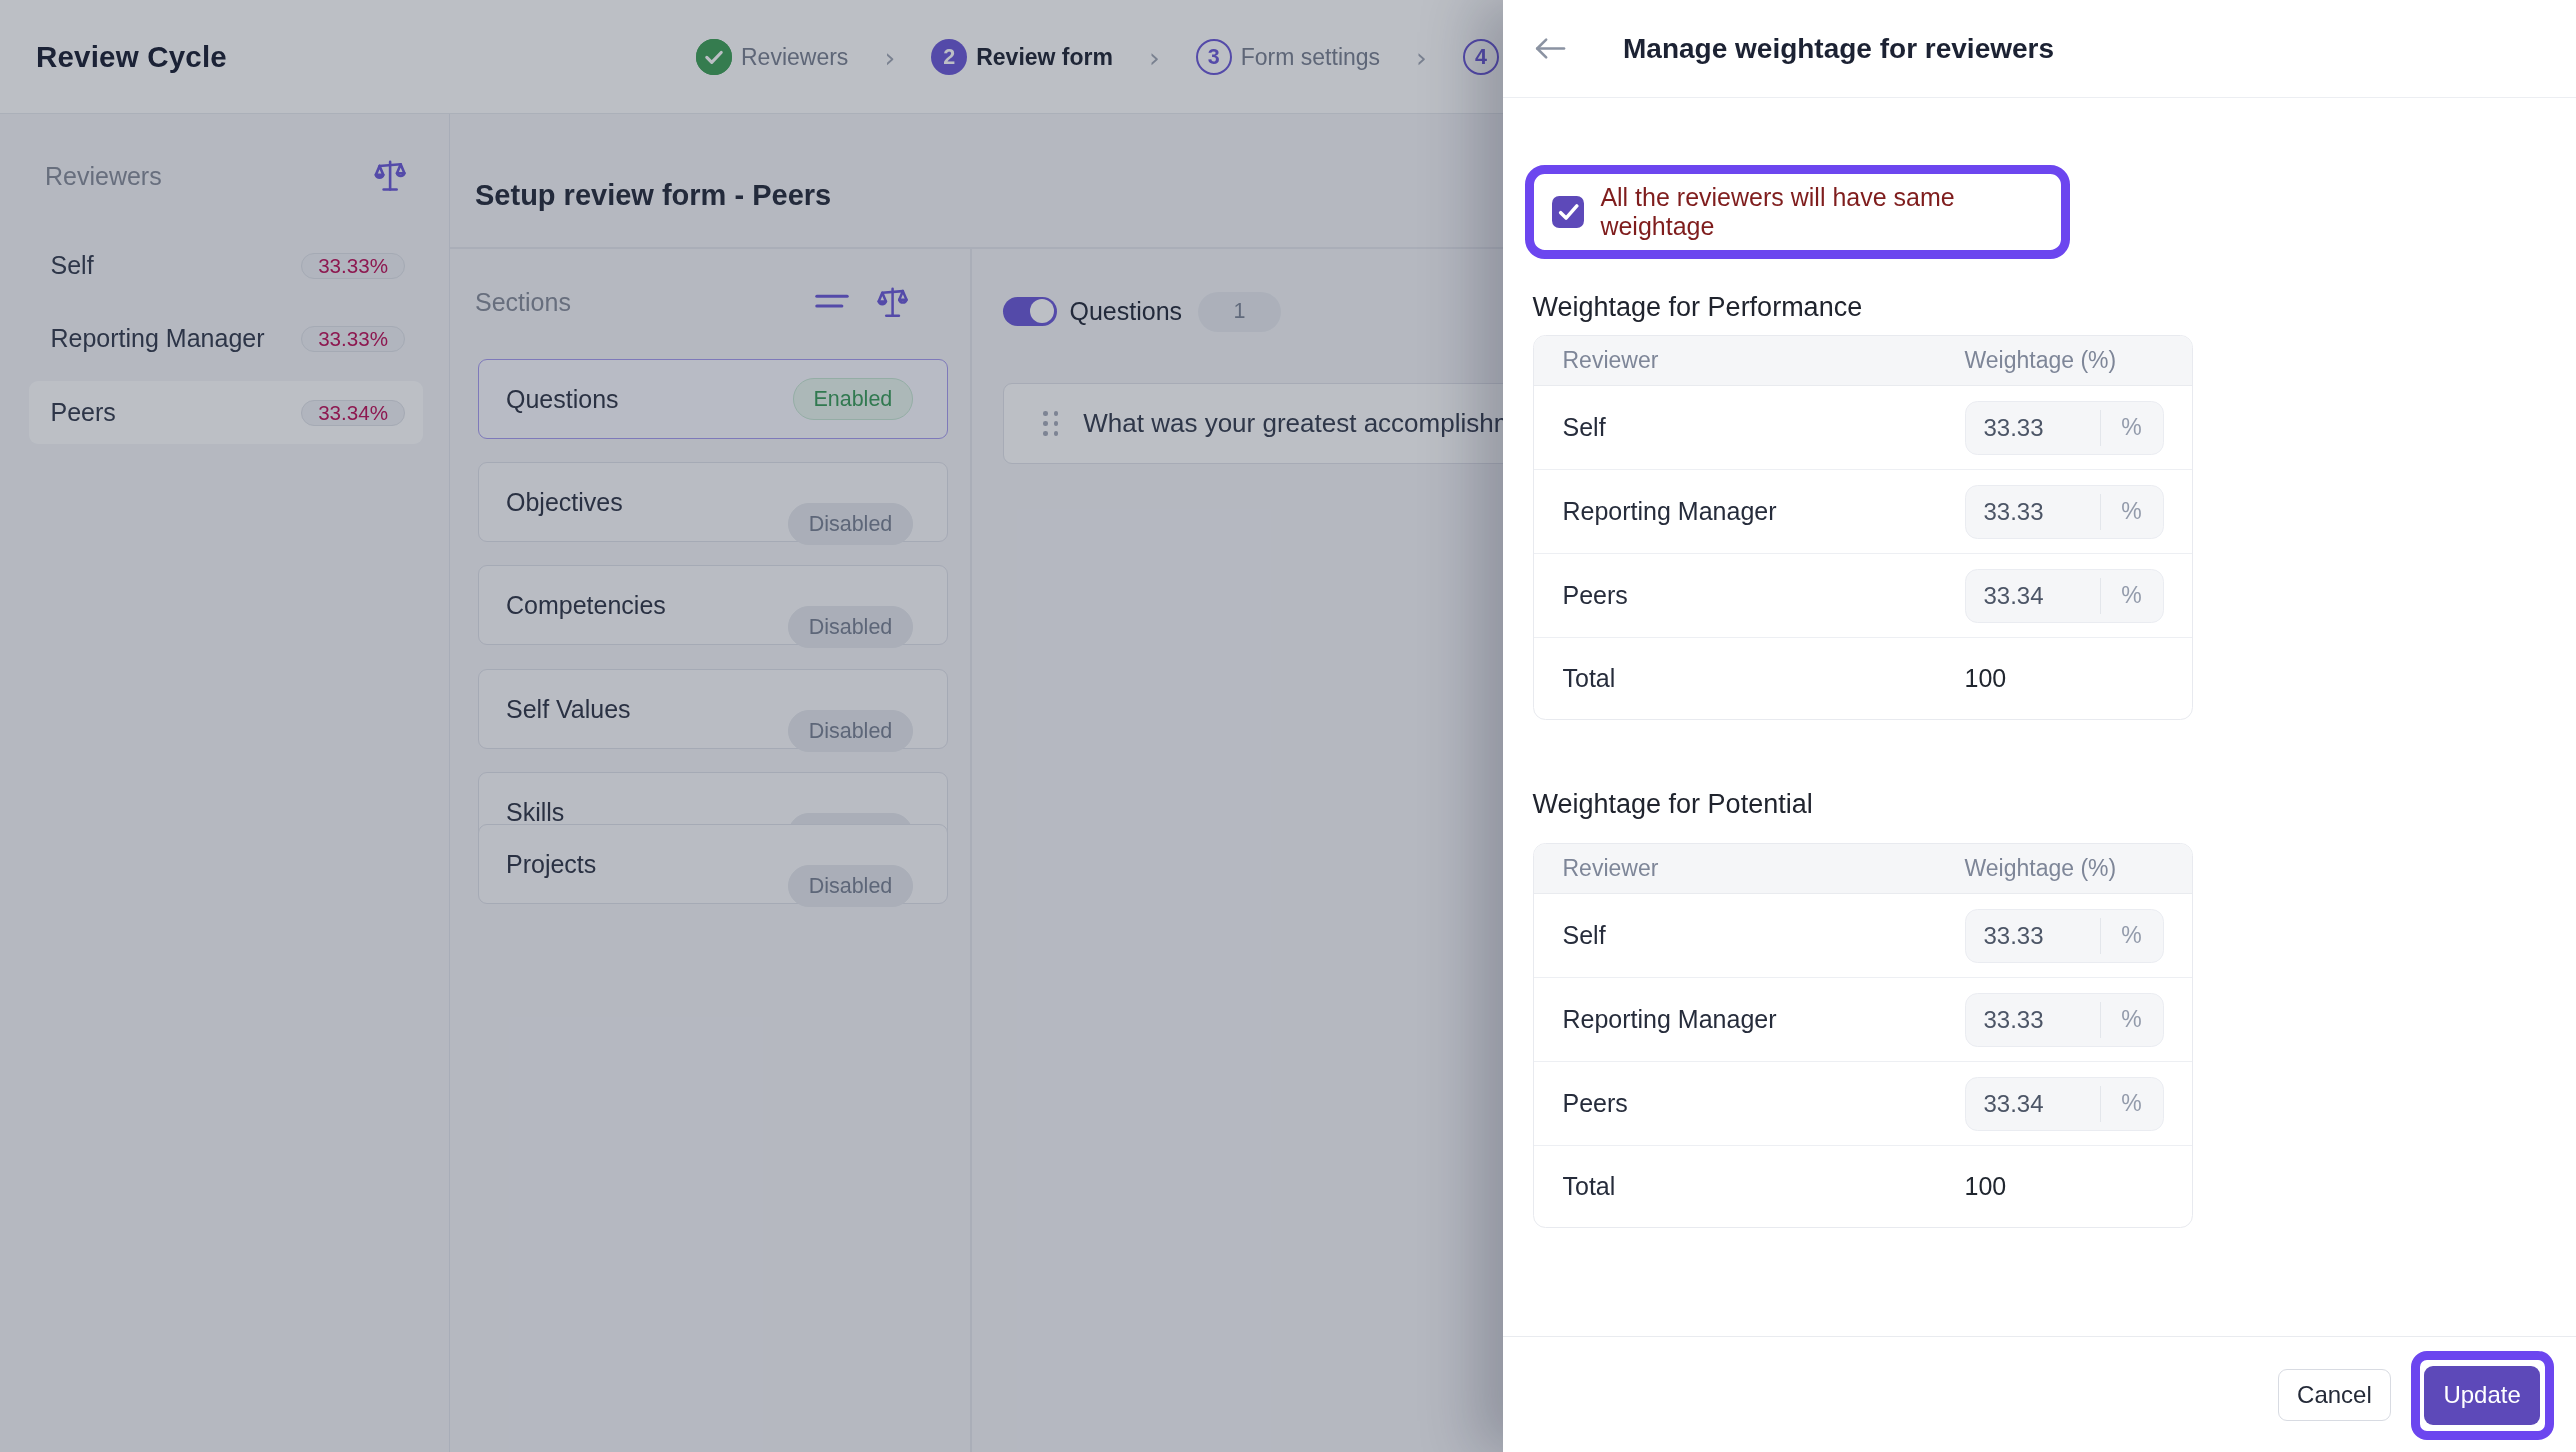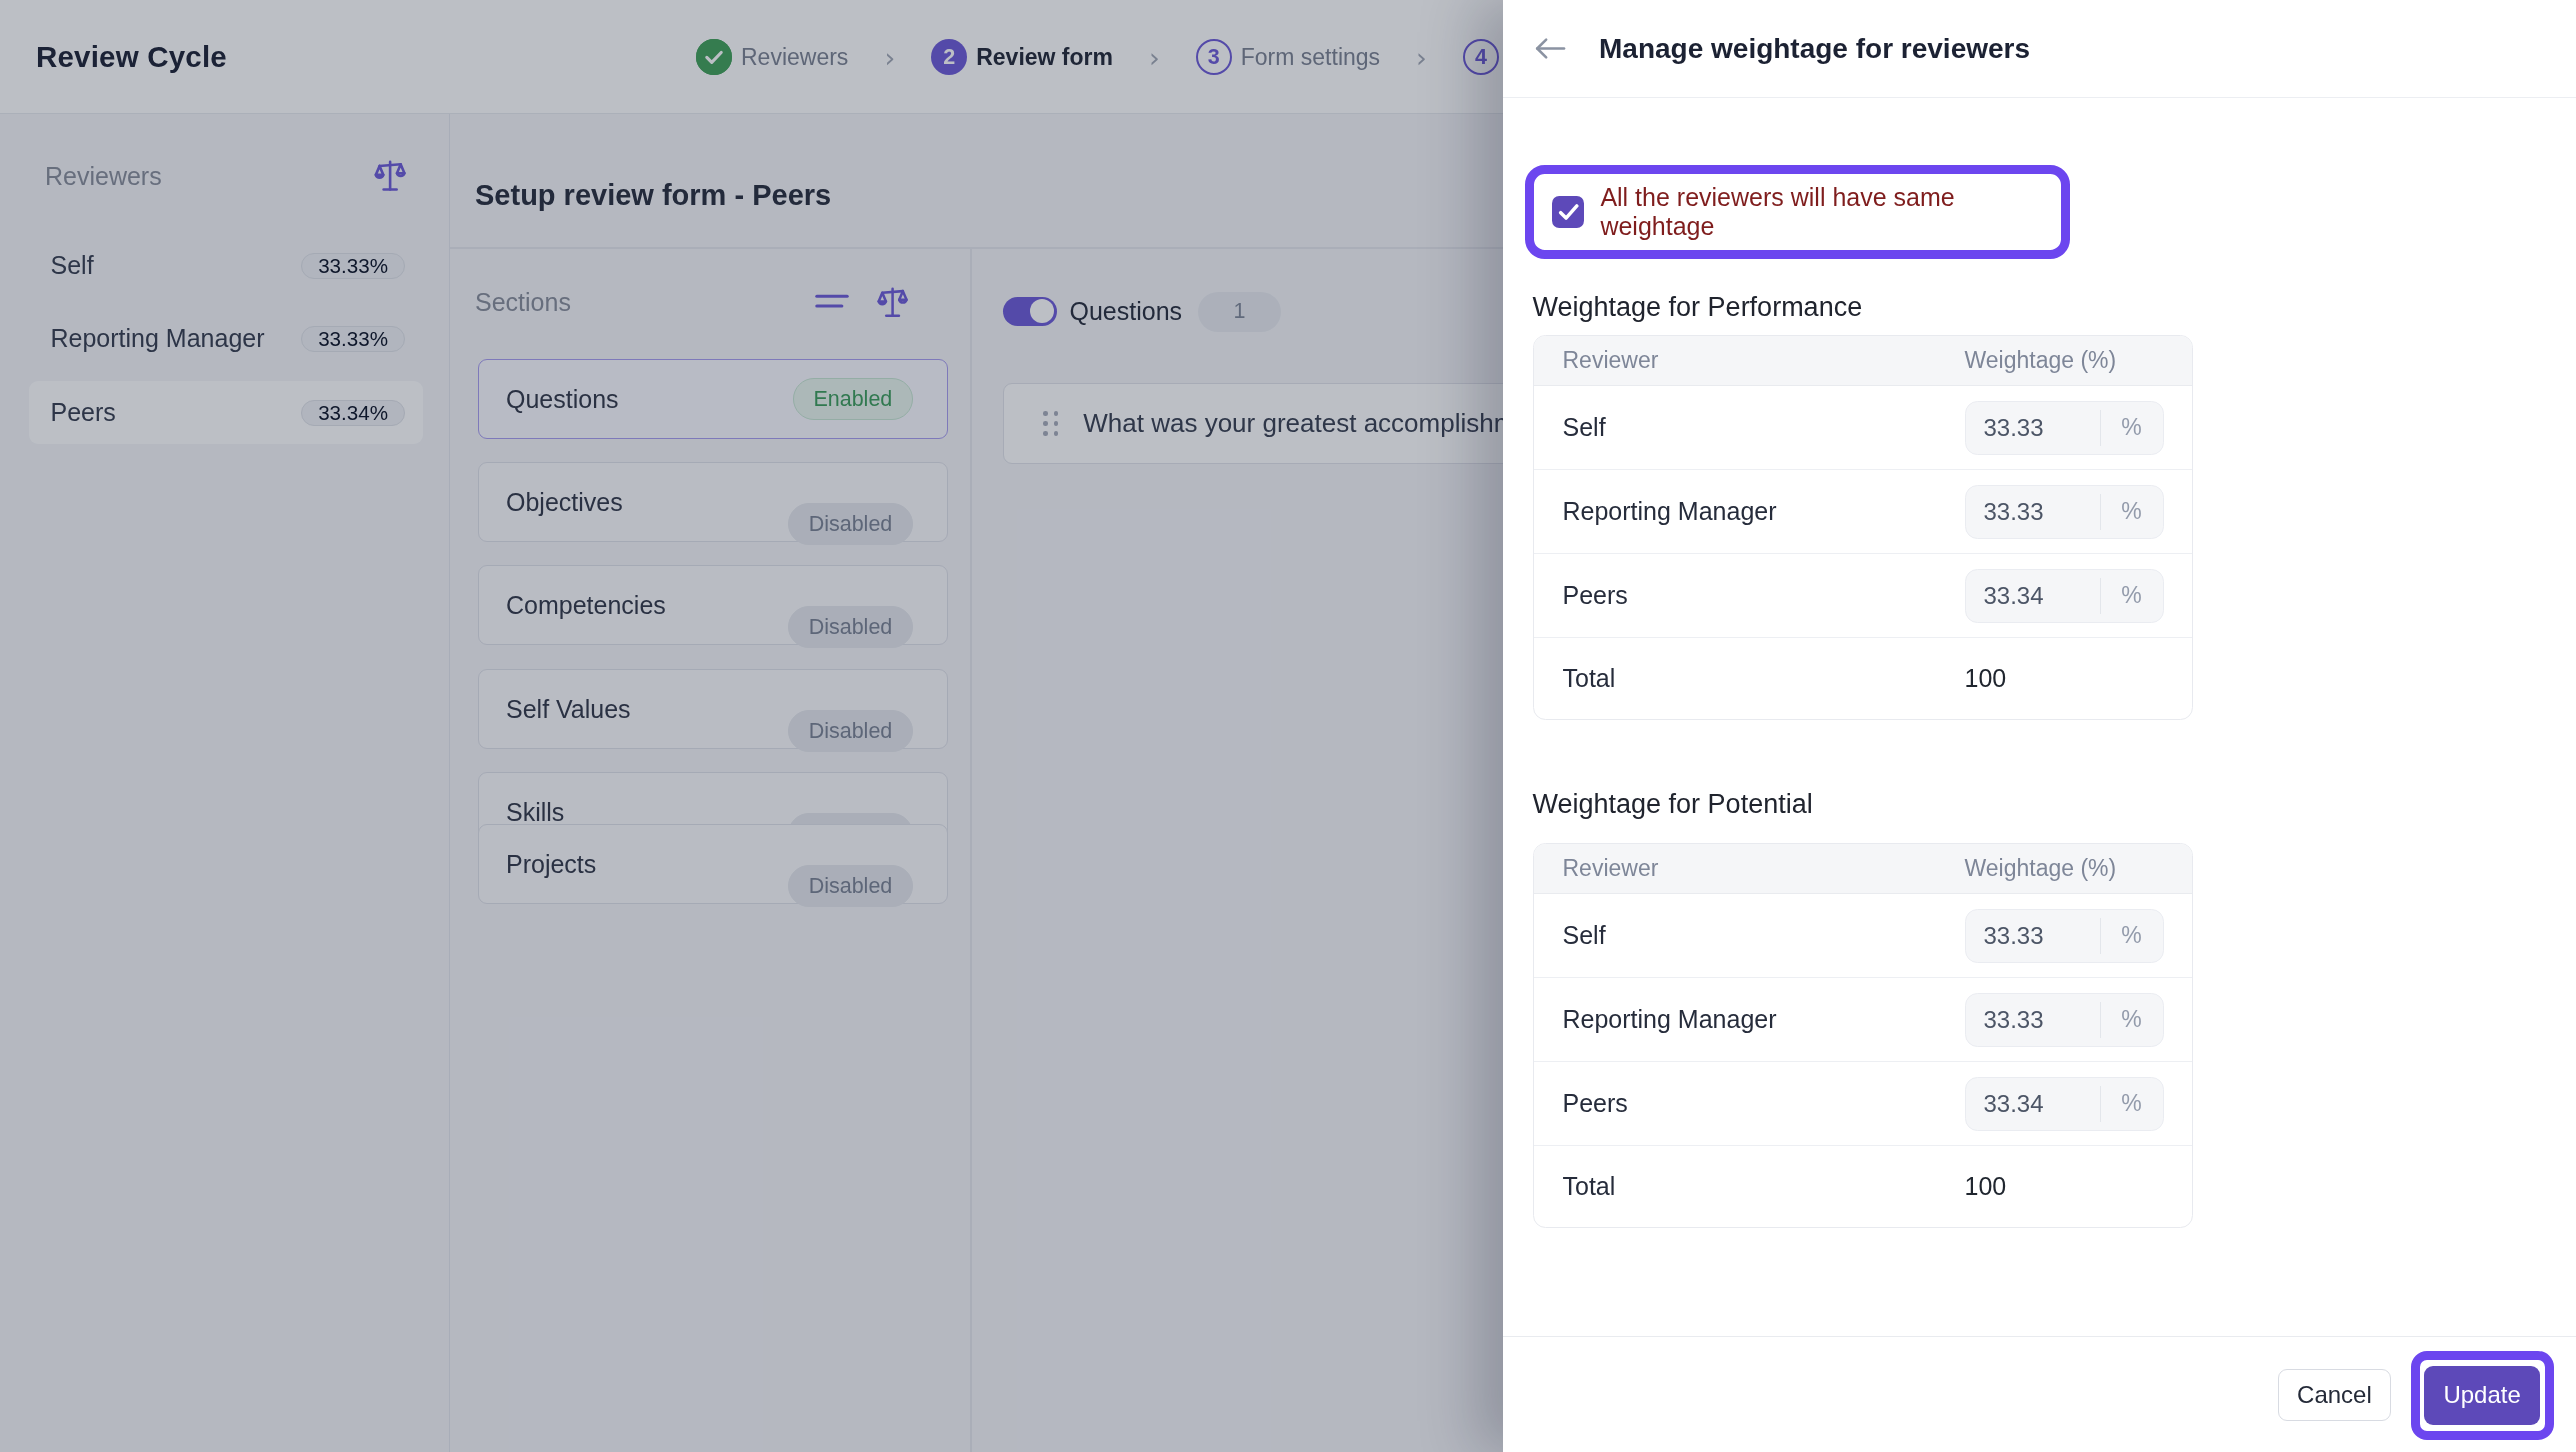--- a/index.html
+++ b/index.html
@@ -60,21 +60,21 @@
   .icon-btn{background:none;border:none;cursor:pointer;display:flex;align-items:center;justify-content:center;}
   .side-item{
     position:absolute;left:29px;width:394px;height:63px;border-radius:9px;
     display:flex;align-items:center;justify-content:space-between;
     padding:0 18px 0 21.5px;cursor:pointer;
   }
   .side-item.selected{background:#ffffff;}
   .side-item-label{font-size:25px;color:#3a4152;}
   .weight-pill{
     background:#f0f1f5;border:1.3px solid #dfe2e8;border-radius:894px;
-    font-size:20.6px;color:#0f172a;padding:0 16px;
+    font-size:20.6px;color:#be185d;padding:0 16px;
   }
   
   .main-title{
     position:absolute;left:475px;top:157px;height:77px;display:flex;align-items:center;
     font-size:29px;font-weight:700;color:#2b3140;
   }
   .main-hr{position:absolute;left:450px;top:247px;width:1053px;height:1.8px;background:#e6e8ee;}
   .v-div{position:absolute;left:970px;top:249px;bottom:0;width:1.8px;background:#e6e8ee;}
   .sections-head{
     position:absolute;left:475px;top:283px;width:447px;height:39px;
@@ -118,21 +118,21 @@
     position:absolute;left:0;top:0;width:1503px;height:1453px;
     background:rgba(16,24,48,0.28);z-index:5;
   }
   
   .drawer{
     position:absolute;left:1503px;top:0;width:1073px;height:1453px;background:#ffffff;z-index:10;
     box-shadow:-27px 0 54px rgba(15,20,40,0.22);
   }
   .drawer-head{
     position:absolute;left:0;top:0;width:100%;height:98px;border-bottom:1.8px solid #eceef2;
-    display:flex;align-items:center;padding-left:30px;
+    display:flex;align-items:center;padding-left:30px;gap:24px;
   }
   .back-btn{background:none;border:none;cursor:pointer;display:flex;align-items:center;}
   .drawer-title{font-size:28px;font-weight:700;color:#1c2233;margin-left:32px;}
   .spot-ring{
     position:absolute;border:9px solid var(--ring);border-radius:19.7px;background:#ffffff;
   }
   .checkbox-ring{left:22.4px;top:165px;width:545px;height:94px;display:flex;align-items:center;padding-left:18px;}
   .checkbox{
     width:32px;height:32px;border-radius:7.2px;background:var(--accent-strong);
     display:flex;align-items:center;justify-content:center;flex:0 0 auto;cursor:pointer;

